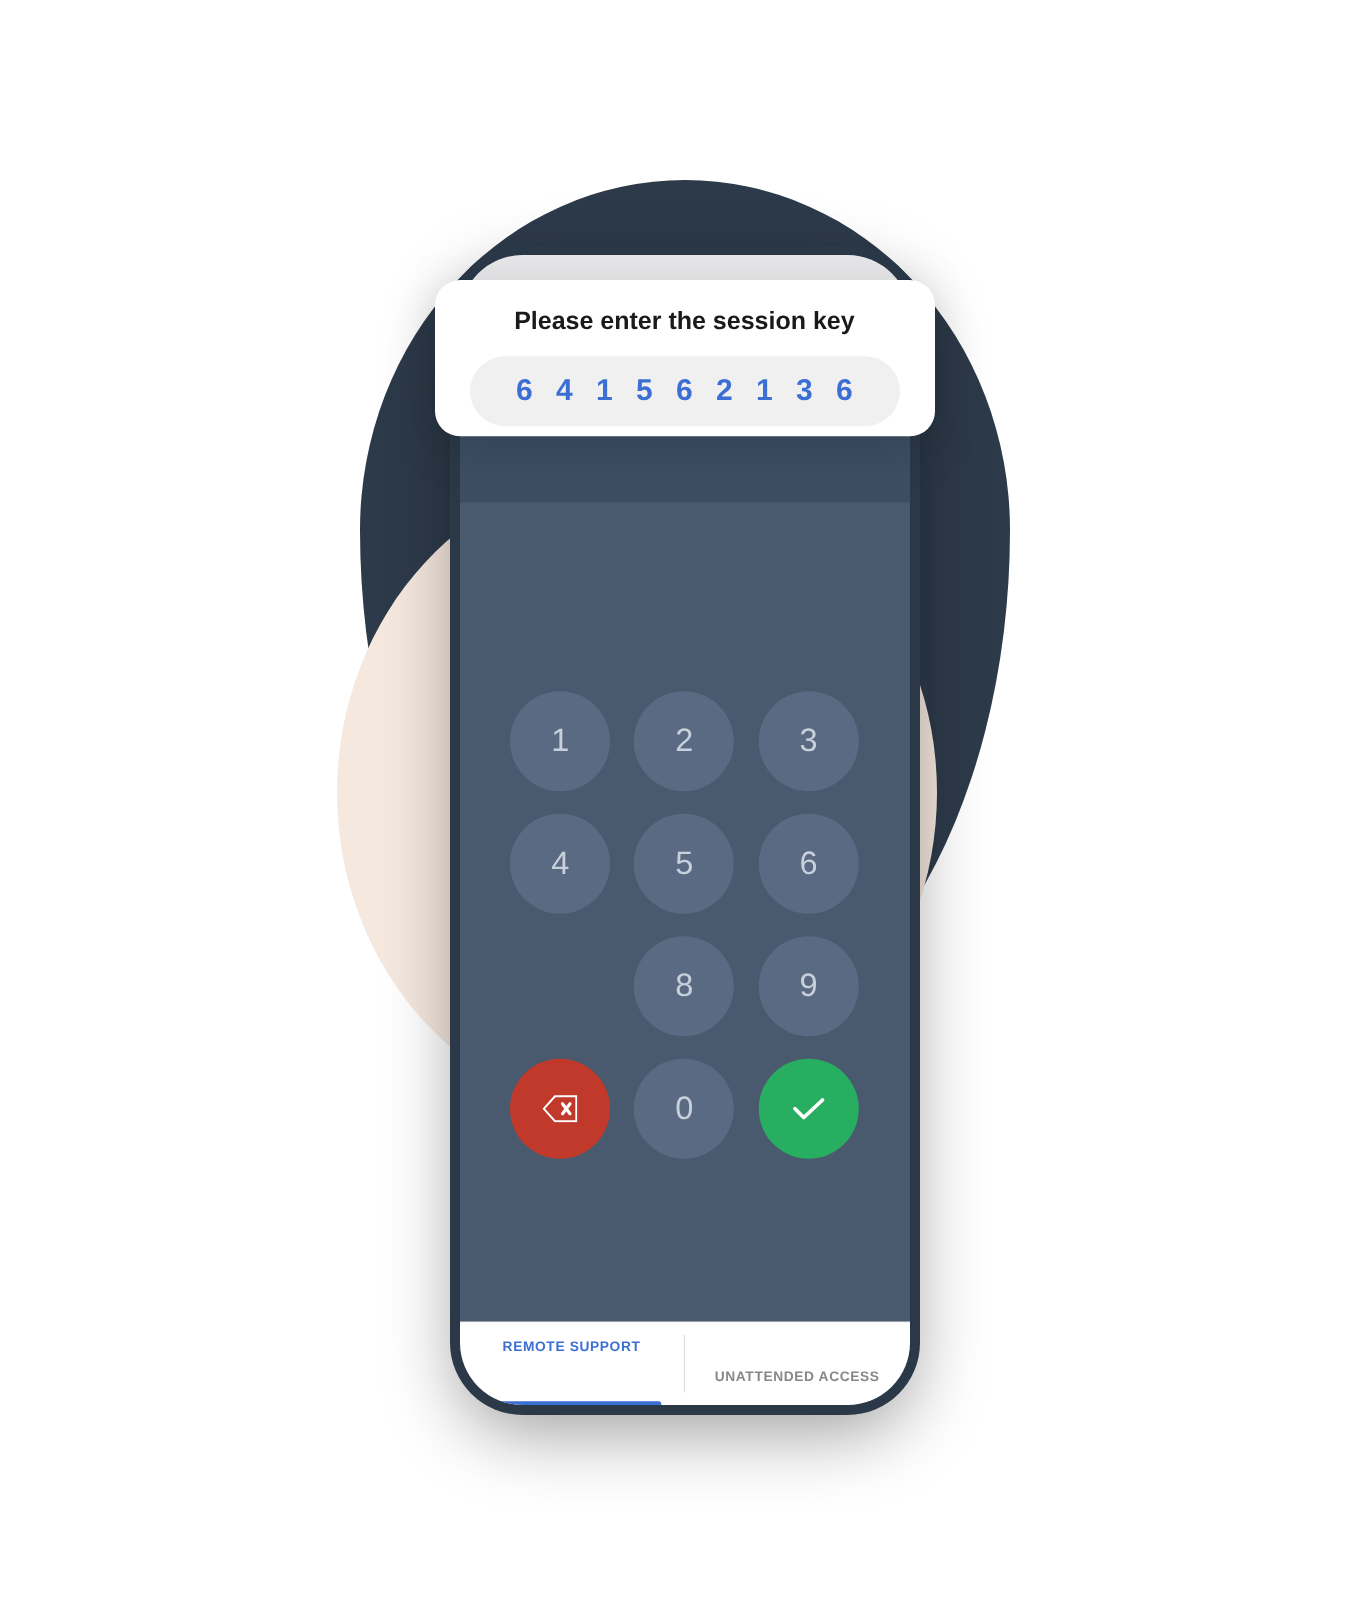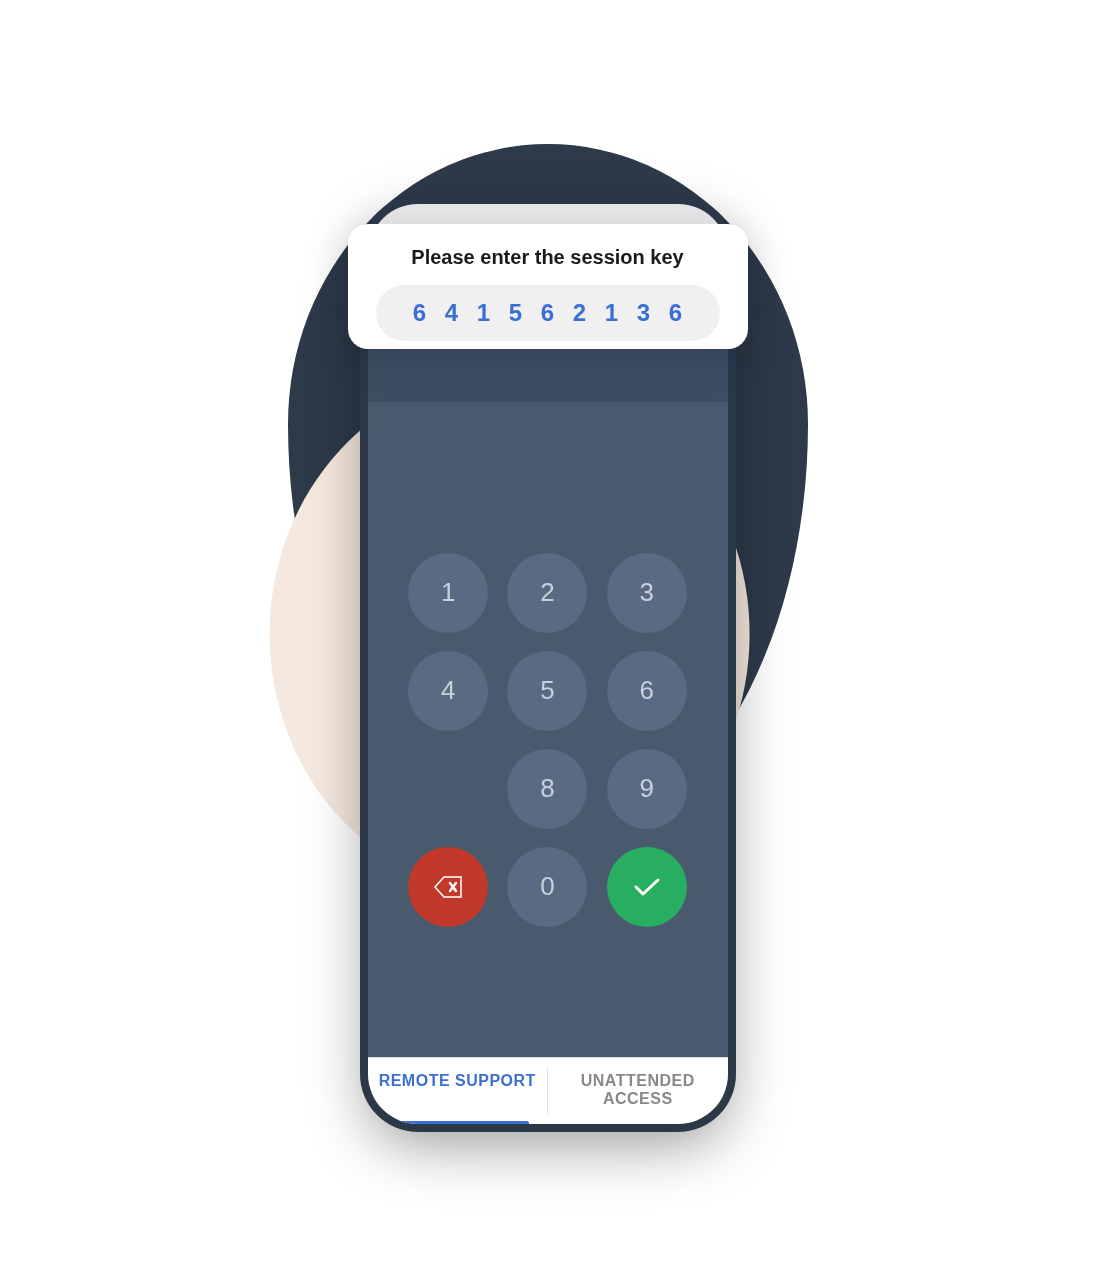--- a/index.html
+++ b/index.html
@@ -208,21 +208,21 @@
       display: flex;
       border-top: 1px solid #e0e0e0;
       flex-shrink: 0;
       border-radius: 0 0 42px 42px;
     }
 
     .tab-item {
       flex: 1;
       padding: 14px 8px 16px;
       text-align: center;
-      font-size: 16px;
+      font-size: 11px;
       font-weight: 700;
       letter-spacing: 0.5px;
       cursor: pointer;
       position: relative;
     }
 
     .tab-item.active {
       color: #3b6fd4;
     }
 
@@ -232,20 +232,21 @@
       bottom: 0;
       left: 10%;
       width: 80%;
       height: 3px;
       background: #3b6fd4;
       border-radius: 2px 2px 0 0;
     }
 
     .tab-item.inactive {
       color: #888;
+      margin-top: 24px;
     }
 
     .tab-divider {
       width: 1px;
       background: #e0e0e0;
       margin: 10px 0;
     }
   </style>
 </head>
 <body>

